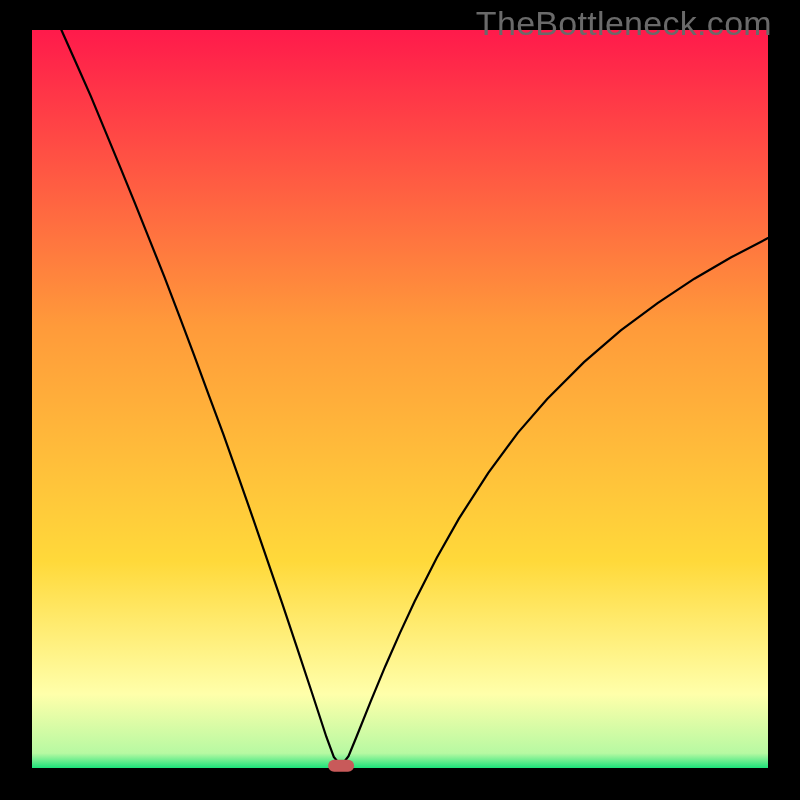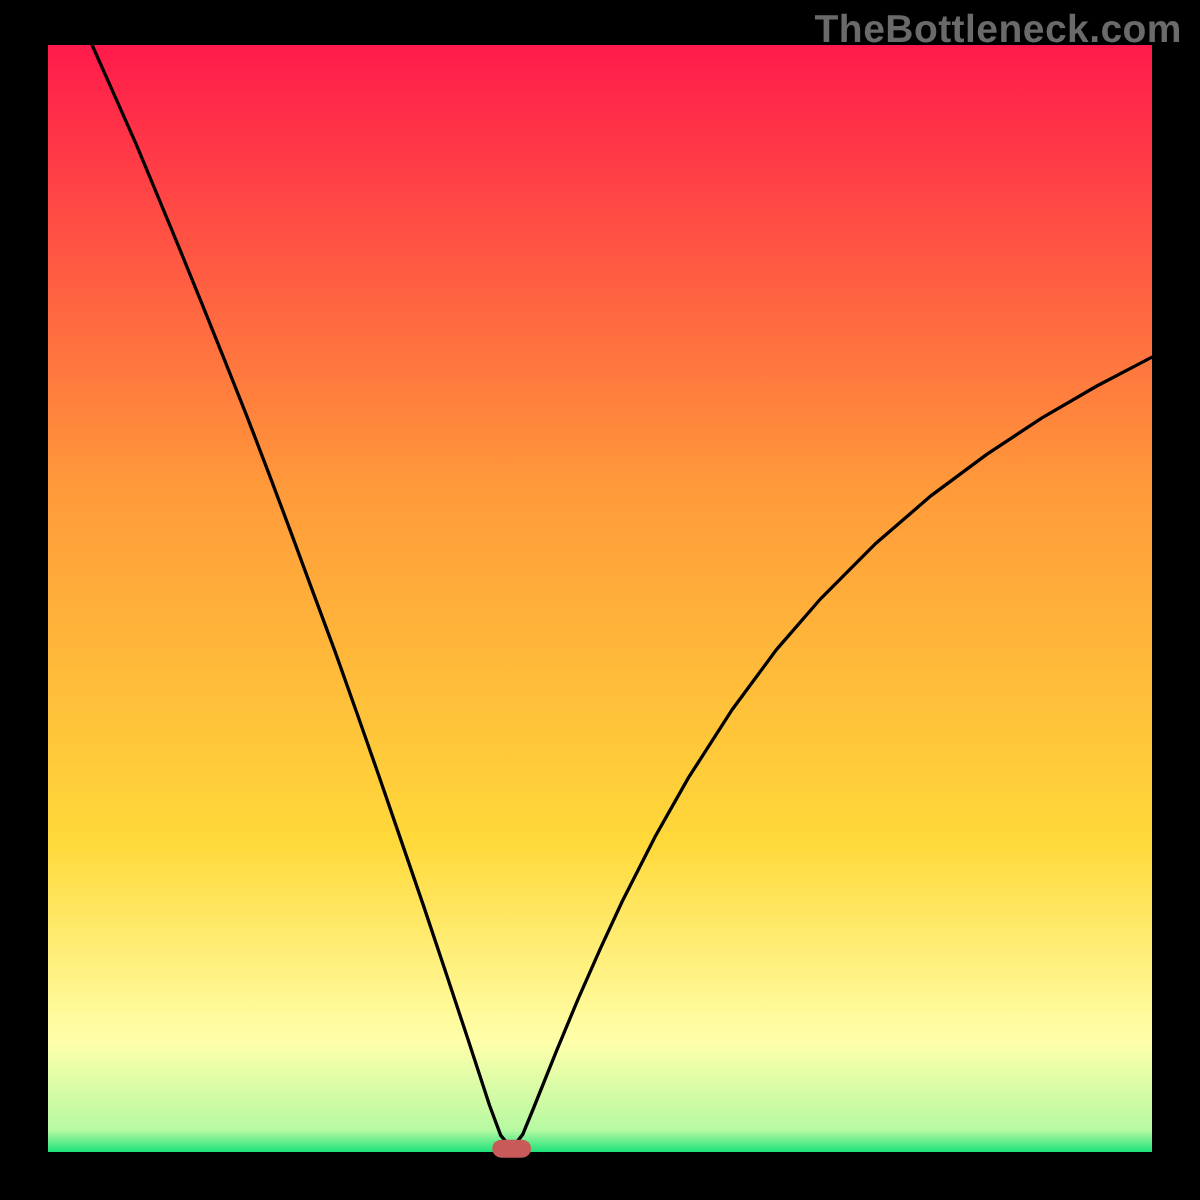--- a/index.html
+++ b/index.html
@@ -11,24 +11,24 @@
     overflow: hidden;
   }
   .wrap {
     position: relative;
     width: 800px;
     height: 800px;
   }
   .wm {
     position: absolute;
     top: 4px;
-    right: 12px;
+    right: 28px;
     font-family: Arial, Helvetica, sans-serif;
-    font-size: 26px;
-    font-weight: 700;
+    font-size: 34px;
+    font-weight: 400;
     color: #6a6a6a;
     letter-spacing: 0.3px;
   }
   svg {
     position: absolute;
     left: 0;
     top: 0;
     width: 800px;
     height: 800px;
     display: block;

